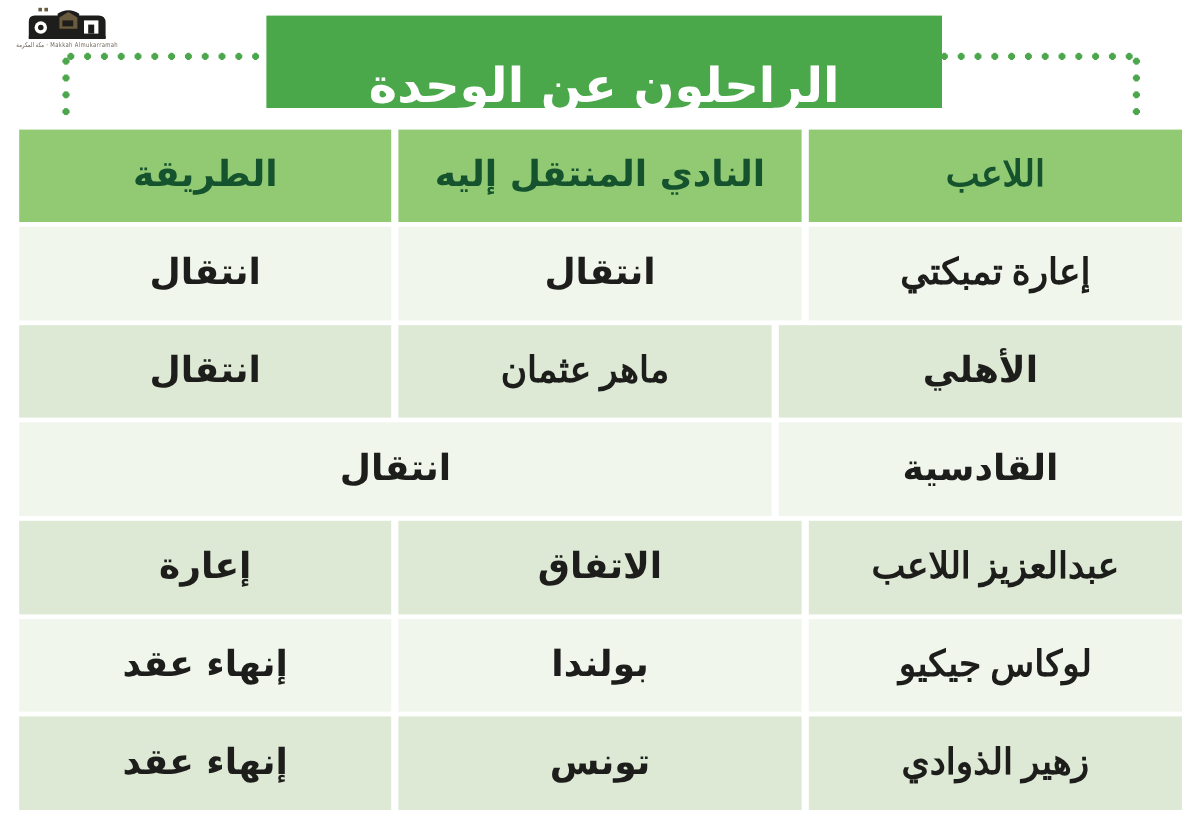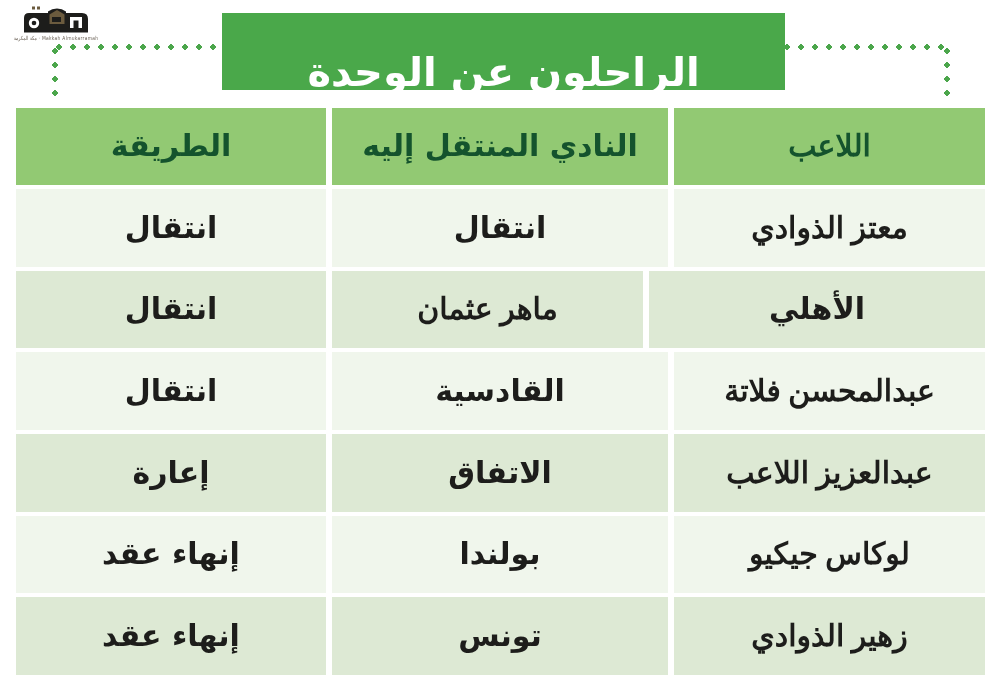--- a/index.html
+++ b/index.html
@@ -128,33 +128,32 @@
 
   <div class="table">
 
     <div class="row header">
       <div class="cell c-player">اللاعب</div>
       <div class="cell c-club">النادي المنتقل إليه</div>
       <div class="cell c-method">الطريقة</div>
     </div>
 
     <div class="row body odd">
-      <div class="cell c-player">معتز الذوادي</div>
+      <div class="cell c-player">إعارة تمبكتي</div>
       <div class="cell c-club">انتقال</div>
       <div class="cell c-method">انتقال</div>
     </div>
 
     <div class="row body even">
       <div class="cell c-club">الأهلي</div>
       <div class="cell c-player">ماهر عثمان</div>
       <div class="cell c-method">انتقال</div>
     </div>
 
     <div class="row body odd">
-      <div class="cell c-player">عبدالمحسن فلاتة</div>
       <div class="cell c-club">القادسية</div>
       <div class="cell c-method">انتقال</div>
     </div>
 
     <div class="row body even">
       <div class="cell c-player">عبدالعزيز اللاعب</div>
       <div class="cell c-club">الاتفاق</div>
       <div class="cell c-method">إعارة</div>
     </div>
 

